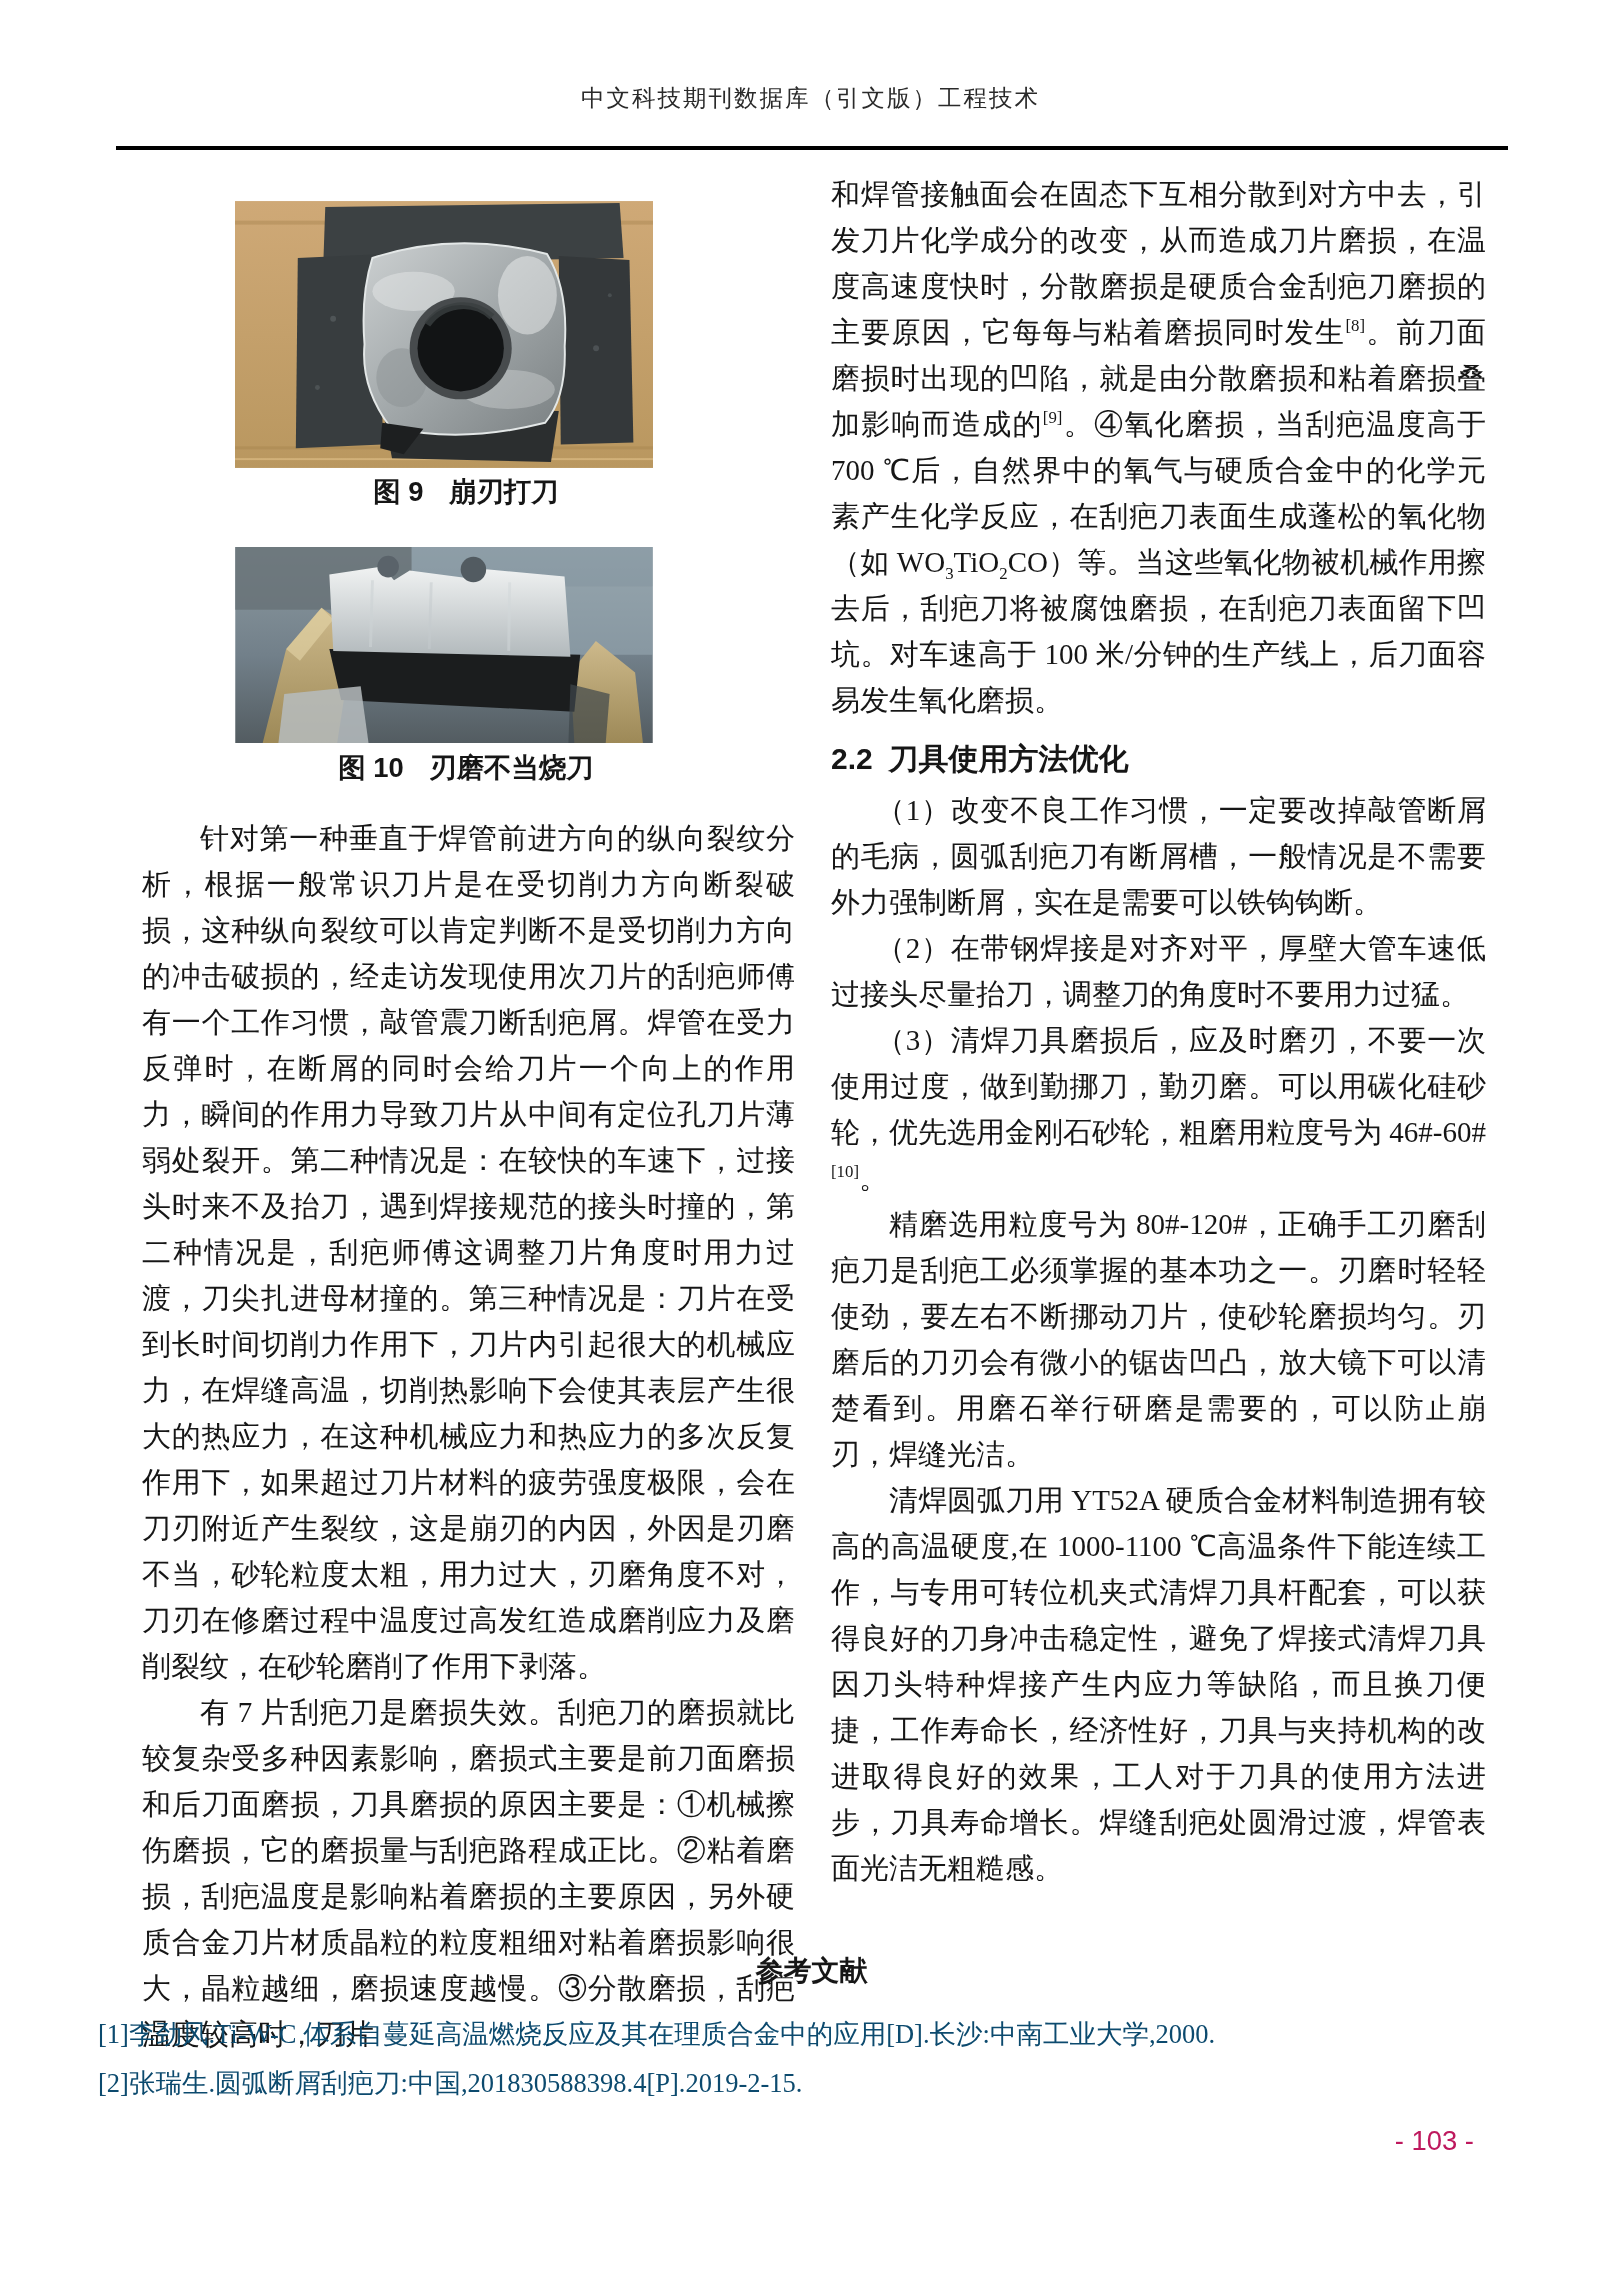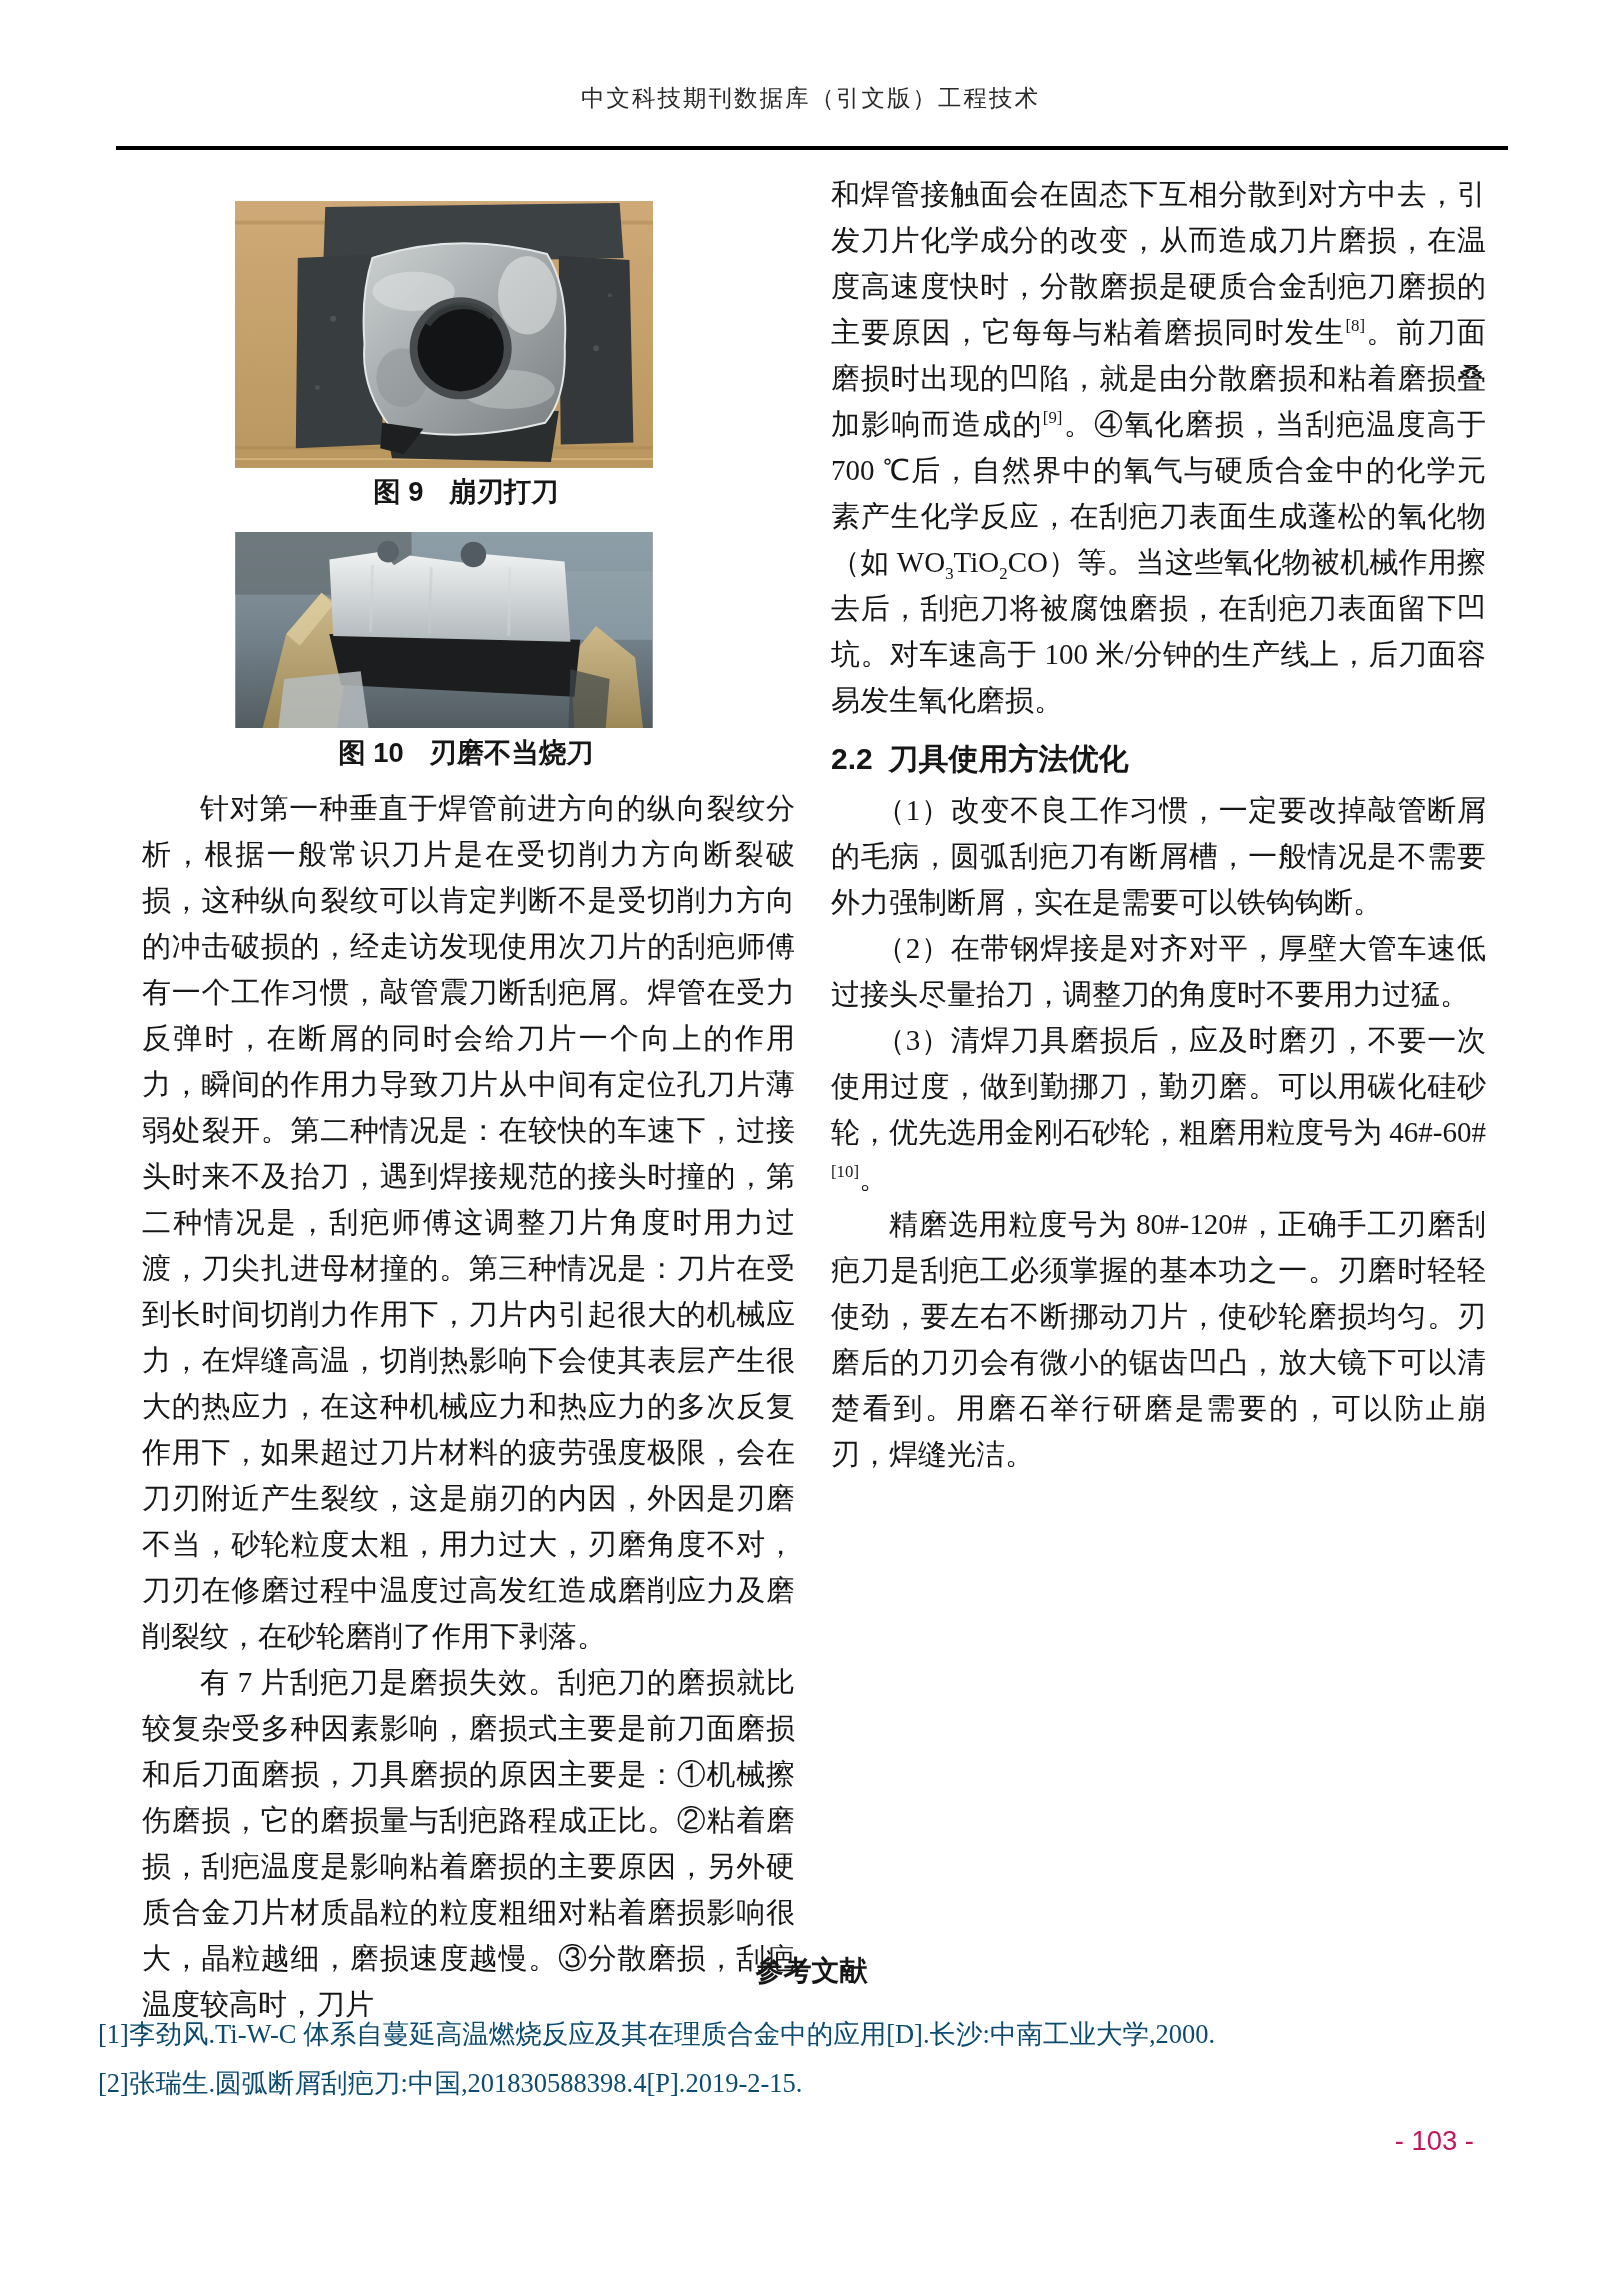--- a/index.html
+++ b/index.html
@@ -19,21 +19,21 @@
   .header-rule{
     position:absolute;top:146px;left:116px;width:1392px;height:3.9px;background:#000;
   }
   .col{
     position:absolute;
     font-size:29px;line-height:46px;
     text-align:justify;
   }
   .col-left{left:142px;top:173px;width:653px;}
   .col-right{left:831px;top:171px;width:655px;}
-  figure{margin:0;padding:8px;width:462px;margin-left:85px;}
+  figure{margin:15px;padding:8px;width:462px;margin-left:85px;}
   .fig-photo{display:block;}
   .fig-caption{
     font-family:"Liberation Sans", sans-serif;
     font-weight:bold;font-size:27.4px;line-height:33px;
     text-align:center;margin:7.8px 0 7.8px 0;text-indent:0;
   }
   .fig-caption .cap-title{margin-left:25.5px;}
   .fig9-wrap{margin-top:19.6px;}
   p{margin:0;padding:0;}
   .para-indent{text-indent:2em;}
@@ -163,20 +163,21 @@
     <div class="sec-heading">
       <span class="sec-num">2.2</span><span>刀具使用方法优化</span>
     </div>
 
     <p class="para-item">（1）改变不良工作习惯，一定要改掉敲管断屑的毛病，圆弧刮疤刀有断屑槽，一般情况是不需要外力强制断屑，实在是需要可以铁钩钩断。</p>
     <p class="para-item">（2）在带钢焊接是对齐对平，厚壁大管车速低过接头尽量抬刀，调整刀的角度时不要用力过猛。</p>
     <p class="para-item"><span>（3）清焊刀具磨损后，应及时磨刃，不要一次使用过度，做到勤挪刀，勤刃磨。可以用碳化硅砂轮，优先选用金刚石砂轮，粗磨用粒度号为 46#-60#</span><sup>[10]</sup><span>。</span></p>
     <p class="para-indent">精磨选用粒度号为 80#-120#，正确手工刃磨刮疤刀是刮疤工必须掌握的基本功之一。刃磨时轻轻使劲，要左右不断挪动刀片，使砂轮磨损均匀。刃磨后的刀刃会有微小的锯齿凹凸，放大镜下可以清楚看到。用磨石举行研磨是需要的，可以防止崩刃，焊缝光洁。</p>
 
 
+    <p class="para-indent">清焊圆弧刀用 YT52A 硬质合金材料制造拥有较高的高温硬度,在 1000-1100 ℃高温条件下能连续工作，与专用可转位机夹式清焊刀具杆配套，可以获得良好的刀身冲击稳定性，避免了焊接式清焊刀具因刀头特种焊接产生内应力等缺陷，而且换刀便捷，工作寿命长，经济性好，刀具与夹持机构的改进取得良好的效果，工人对于刀具的使用方法进步，刀具寿命增长。焊缝刮疤处圆滑过渡，焊管表面光洁无粗糙感。</p>
   </div>
 
   <div class="references">
     <div class="ref-heading">参考文献</div>
     <div class="ref-item">[1]李劲风.Ti-W-C 体系自蔓延高温燃烧反应及其在理质合金中的应用[D].长沙:中南工业大学,2000.</div>
     <div class="ref-item">[2]张瑞生.圆弧断屑刮疤刀:中国,201830588398.4[P].2019-2-15.</div>
   </div>
 
   <div class="page-number">- 103 -</div>
 

